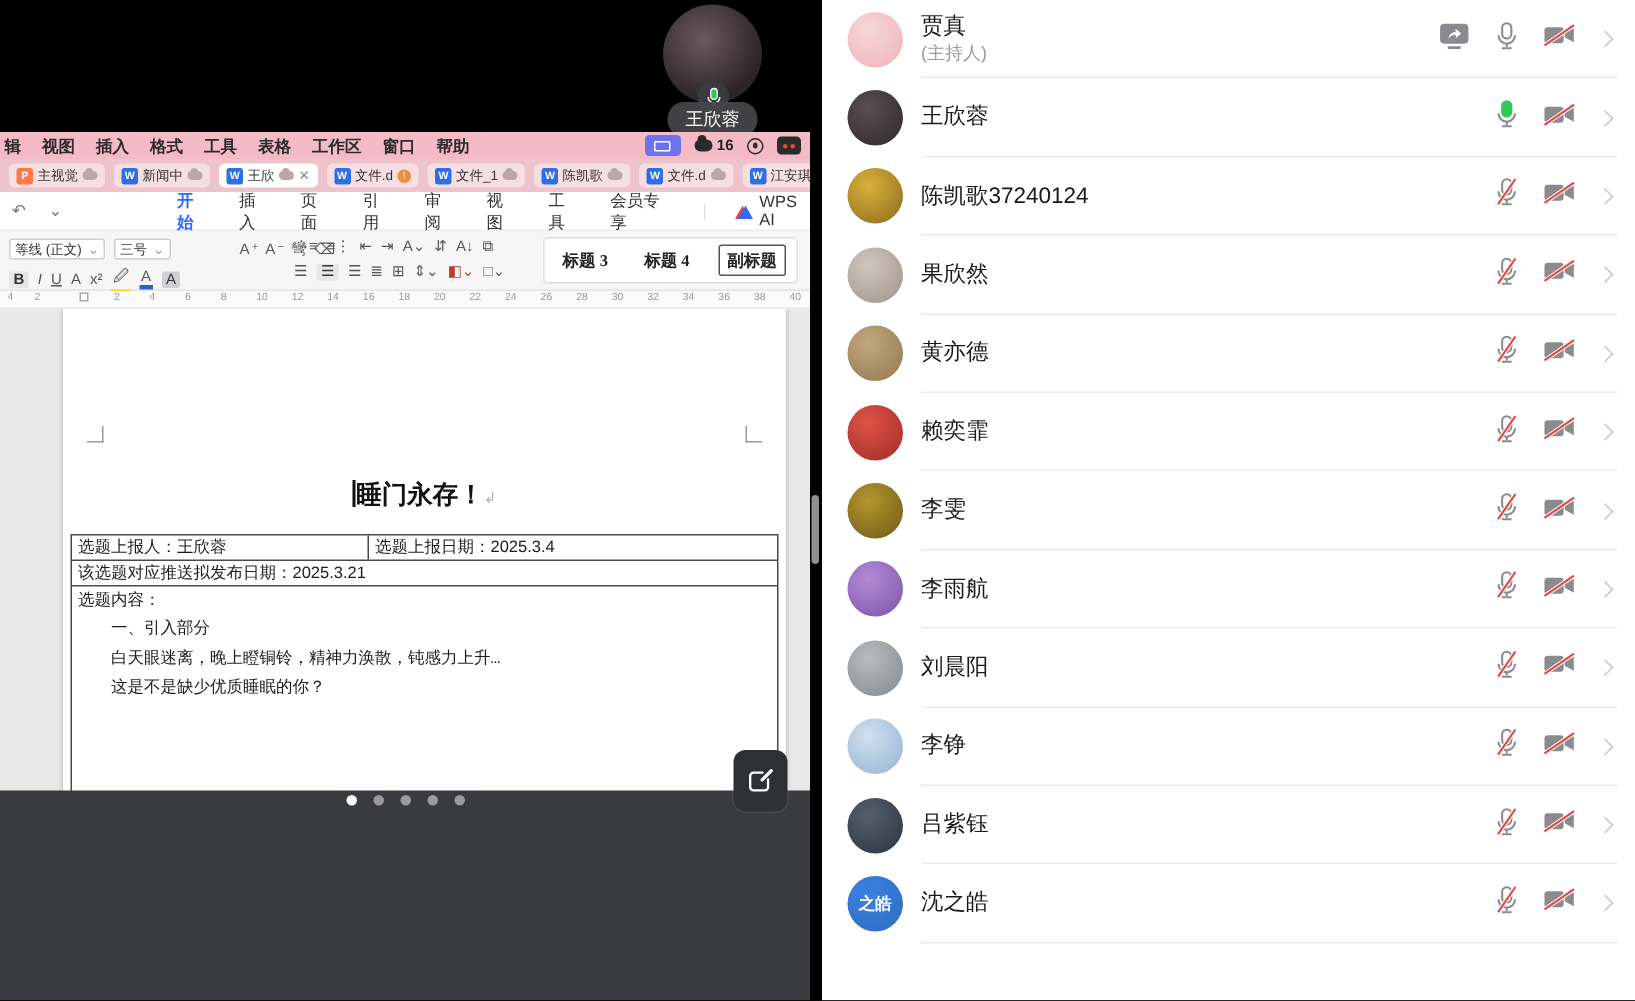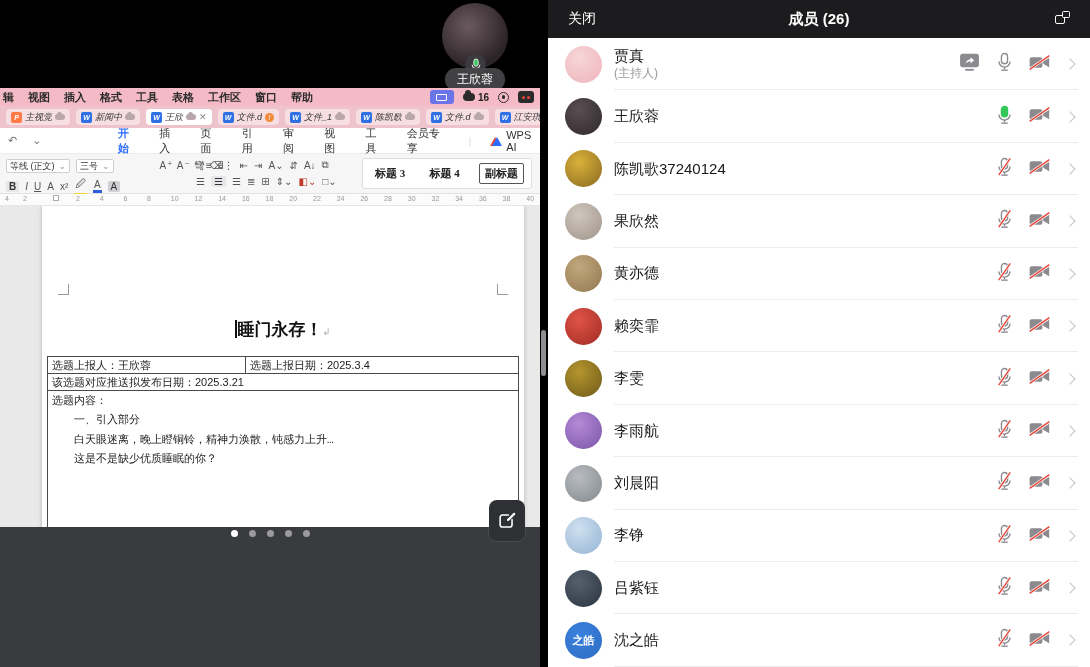--- a/index.html
+++ b/index.html
@@ -30,21 +30,21 @@
   .cloud-glyph{width:12px;height:8px;background:#2b2b2b;border-radius:4px;position:relative;}
   .cloud-glyph:before{content:"";position:absolute;left:2px;top:-3px;width:6px;height:6px;border-radius:50%;background:#2b2b2b;}
   .rec-btn{width:11px;height:11px;border:1.3px solid #2b2b2b;border-radius:50%;position:relative;}
   .rec-btn:before{content:"";position:absolute;left:2.5px;top:2.5px;width:3.5px;height:3.5px;border-radius:50%;background:#2b2b2b;}
   .cam-ind{width:16px;height:12px;background:#2b2b2b;border-radius:3px;display:flex;align-items:center;justify-content:center;gap:1.5px;}
   .cam-ind b{width:3px;height:3px;border-radius:50%;background:#e8463c;}
 
   .tabbar{position:absolute;left:0;top:18px;width:540px;height:22px;background:#efc3cc;display:flex;
     align-items:center;padding-left:6px;gap:6px;overflow:hidden;}
   .dtab{flex:0 0 auto;display:flex;align-items:center;gap:3px;height:16px;padding:0 5px;border-radius:4px;
-    background:rgba(255,255,255,.45);font-size:9px;color:#333;font-style:italic;}
+    background:rgba(255,255,255,.45);font-size:9px;color:#333;}
   .dtab.active{background:#fff;}
   .dtab .fic{width:11px;height:11px;border-radius:2px;color:#fff;font-size:7px;font-weight:bold;
     display:flex;align-items:center;justify-content:center;}
   .dtab .lbl{max-width:33px;overflow:hidden;white-space:nowrap;}
   .b-cloud{width:10px;height:6px;background:#b9a7ab;border-radius:3px;position:relative;}
   .b-cloud:before{content:"";position:absolute;left:2px;top:-2px;width:5px;height:5px;border-radius:50%;background:#b9a7ab;}
   .b-close{color:#888;font-size:9px;line-height:1;}
   .b-alert{width:9px;height:9px;border-radius:50%;background:#f08c3a;color:#fff;font-size:7px;line-height:9px;text-align:center;}
 
   .ribbon{position:absolute;left:0;top:40px;width:540px;height:26px;background:#fff;border-bottom:1px solid #ececec;}
@@ -426,28 +426,20 @@
         <path d="M13.5 5.5H7a2.5 2.5 0 0 0-2.5 2.5v8A2.5 2.5 0 0 0 7 18.5h8a2.5 2.5 0 0 0 2.5-2.5v-5.5"></path>
         <path d="M19.8 4.2l-6.6 6.6" stroke-width="2.4"></path>
       </svg>
     </div>
   </div>
 
   <div class="divider"></div>
   <div class="v-thumb"></div>
 
   <div class="right-pane">
-    <div class="panel-header">
-      <span class="ph-close">关闭</span>
-      <span class="ph-title">成员 (26)</span>
-      <span class="ph-pop">
-          <i class="sq1"></i>
-          <i class="sq2"></i>
-        </span>
-    </div>
     <div class="member-list" id="member-list">
         <div class="mrow">
           <div class="avatar" style="background: radial-gradient(circle at 38% 32%, rgb(246, 214, 216), rgb(238, 179, 187));"></div>
           <div>
             <div class="mname">贾真</div>
             <div class="mrole">(主持人)</div>
           </div>
           <div class="micons">
             <span><svg width="21" height="18" viewBox="0 0 24 21">
                 <rect x="1" y="1" width="22" height="15.5" rx="3.2" fill="#8a8a8f"></rect>

